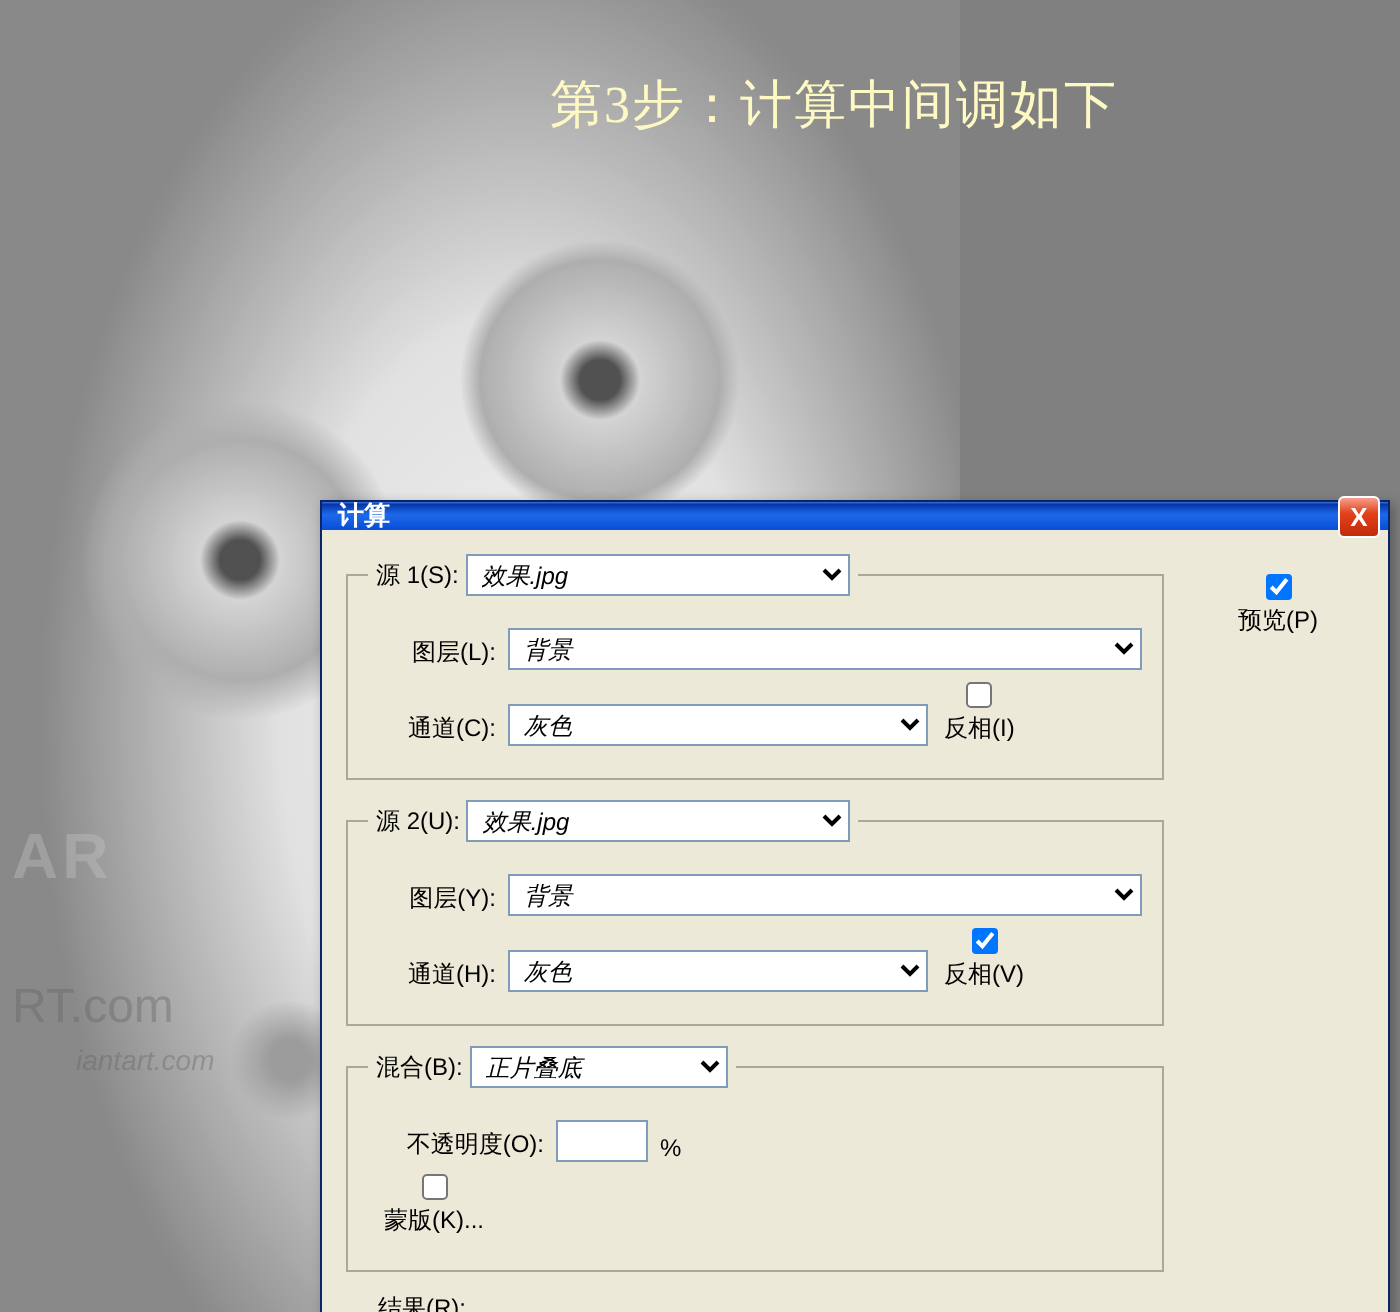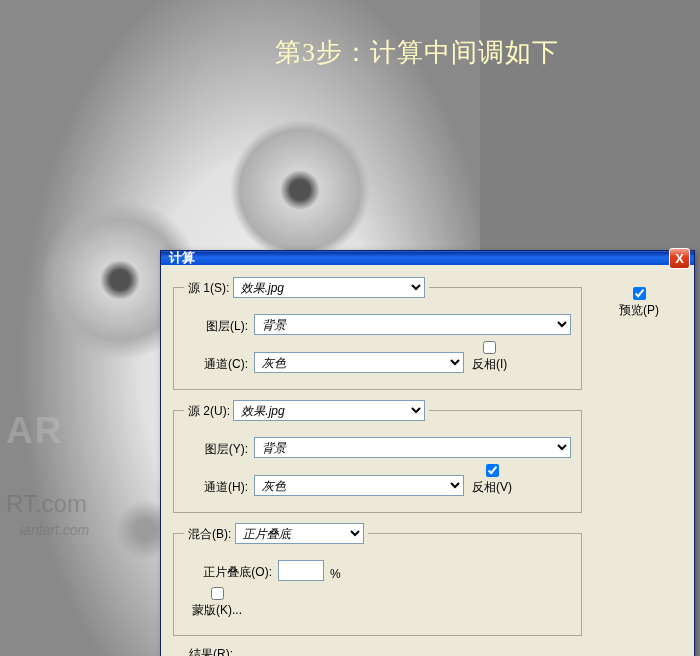--- a/index.html
+++ b/index.html
@@ -19,23 +19,23 @@
       radial-gradient(circle 25px at 145px 530px, #999 10px, transparent 30px),
       radial-gradient(ellipse 300px 500px at 260px 360px, #e8e8e8 0%, #d8d8d8 40%, #888 80%),
       linear-gradient(100deg, #0a0a0a 12%, #333 18%, #888 40%);
     filter: grayscale(1) contrast(1.1);
   }
   .overlay-text {
     position: absolute; left: 275px; top: 35px;
     font-size: 26px; color: #fef9c3; font-weight: normal;
     letter-spacing: 1px; font-family: SimSun, serif;
   }
-  .wm1 { position:absolute; left:6px; top:410px; font-size:37px; color:rgba(200,200,200,.35); font-weight:bold; letter-spacing:2px; font-family:Arial; }
+  .wm1 { position:absolute; left:6px; top:410px; font-size:32px; color:rgba(200,200,200,.35); font-weight:bold; letter-spacing:2px; font-family:Arial; }
   .wm2 { position:absolute; left:6px; top:490px; font-size:24px; color:rgba(100,100,100,.4); font-family:Liberation Sans, sans-serif; }
-  .wm3 { position:absolute; left:20px; top:522px; font-size:14px; color:rgba(100,100,100,.4); font-family:Arial; font-style:italic;}
+  .wm3 { position:absolute; left:38px; top:522px; font-size:14px; color:rgba(100,100,100,.4); font-family:Arial; font-style:italic;}
 
   .dialog {
     position: absolute; left: 160px; top: 250px; width: 535px;
     background: #ece9d8; border: 1px solid #0a246a;
     box-shadow: 2px 2px 6px rgba(0,0,0,.3);
   }
   .titlebar {
     height: 14px;
     background: linear-gradient(#3b77dd, #0734a8 8%, #1c6aeb 45%, #0a4fd6 95%);
     display: flex; align-items: center; padding: 0 4px 0 8px;
@@ -159,21 +159,21 @@
       </fieldset>
 
       <fieldset>
         <legend>
           <span>混合(B):</span>
           <select class="sel-sm">
             <option>正片叠底</option>
           </select>
         </legend>
         <div class="row">
-          <span class="lab2">正片叠底(O):</span>
+          <span class="lab2">不透明度(O):</span>
           <input type="text" class="txt-num selected" value="100" style="">
           <span style="margin-left:6px">%</span>
         </div>
         <div class="row">
           <label class="chk-wrap" style="">
             <input type="checkbox" style="">
             <span>蒙版(K)...</span>
           </label>
         </div>
       </fieldset>

